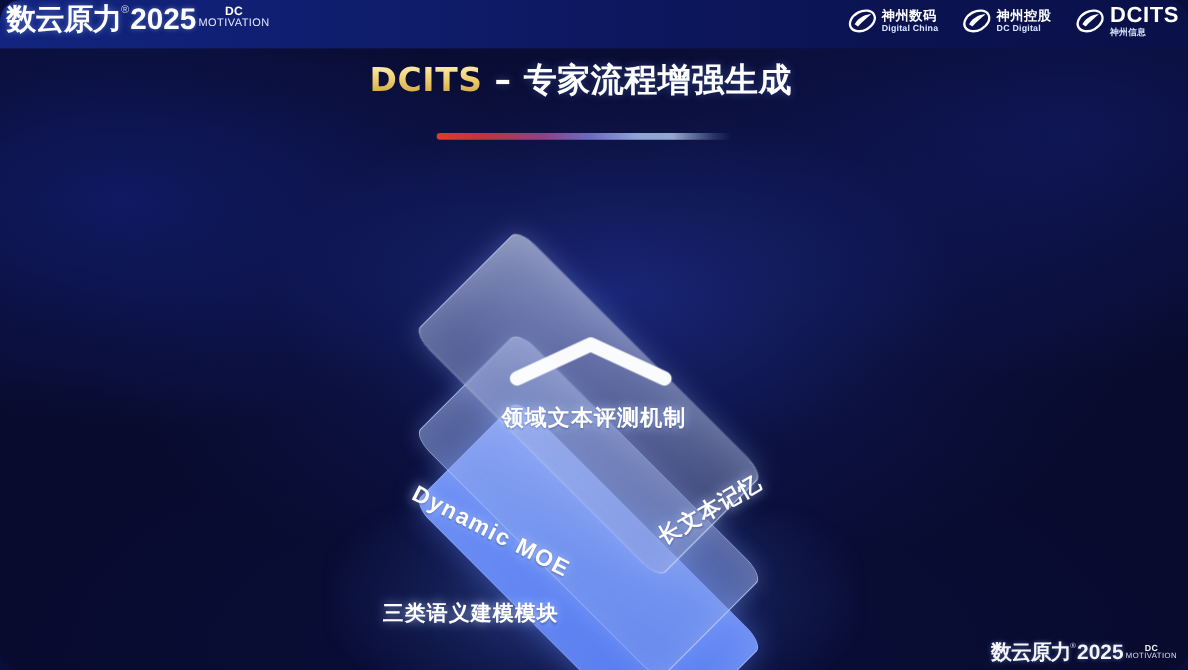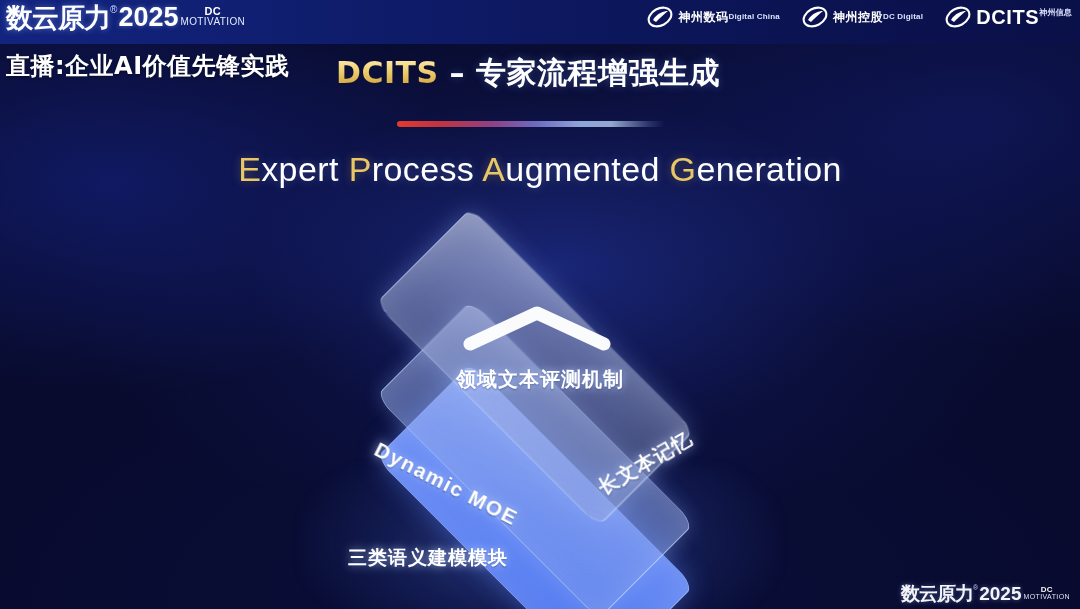--- a/index.html
+++ b/index.html
@@ -9,20 +9,21 @@
     background:#080d3a;
   }
   #stage{
     position:relative;width:1080px;height:609px;overflow:hidden;
     background:
       radial-gradient(ellipse 700px 380px at 52% 44%, rgba(40,60,180,.55) 0%, rgba(20,30,110,.22) 45%, rgba(8,12,55,0) 72%),
       radial-gradient(ellipse 520px 300px at 10% 30%, rgba(24,40,150,.50) 0%, rgba(10,16,70,0) 70%),
       radial-gradient(ellipse 560px 320px at 90% 20%, rgba(22,34,130,.45) 0%, rgba(10,16,70,0) 70%),
       radial-gradient(ellipse 900px 420px at 50% 100%, rgba(10,14,58,.95) 0%, rgba(8,11,45,1) 70%),
       linear-gradient(180deg,#0d1a74 0%,#0b1566 18%,#0a1152 42%,#090e42 68%,#070b33 100%);
+    border-radius: 19px;
   }
   
   #header-band{
     position:absolute;left:0;top:0;width:1080px;height:44px;
     background:linear-gradient(90deg,#12247f 0%,#101f72 22%,#0d1860 50%,#0b1352 74%,#0a1048 100%);
   }
   #brand-logo{
     position:absolute;left:6px;top:4px;display:flex;align-items:flex-start;
   }
   .brand-cn{
@@ -49,21 +50,21 @@
   }
   
   #partner-logos{
     position:absolute;right:8px;top:4px;display:flex;gap:22px;align-items:center;
   }
   .plogo{display:flex;align-items:center;gap:5px;}
   .plogo-mark{
     width:26px;height:26px;position:relative;flex:0 0 26px;
   }
   .plogo-mark svg{display:block;}
-  .plogo-txt{display:flex;flex-direction:row;line-height:1;}
+  .plogo-txt{display:flex;flex-direction:column;line-height:1;}
   .plogo-cn{
     font-size:12px;font-weight:700;color:#ffffff;letter-spacing:.5px;
     font-family:"DejaVu Sans","Liberation Sans",sans-serif;
   }
   .plogo-en{font-size:8px;font-weight:700;color:#dbe4ff;letter-spacing:.2px;margin-top:2px;}
   .plogo-cn.big-en{font-size:20px;letter-spacing:.6px;font-family:"Liberation Sans",sans-serif;}
   
   #epag-heading{
     position:absolute;left:336px;top:53px;white-space:nowrap;
     font-size:30px;font-weight:700;letter-spacing:.5px;
@@ -164,21 +165,20 @@
   <div id="brand-logo">
     <span class="brand-cn">数云原力</span>
     <span class="brand-reg">®</span>
     <span class="brand-year">2025</span>
     <span class="brand-dc">
       <span class="dc">DC</span>
       <span class="mot">MOTIVATION</span>
     </span>
   </div>
 
-  <div id="live-title">直播:企业AI价值先锋实践</div>
 
   <div id="partner-logos">
 
     <div class="plogo">
       <span class="plogo-mark">
         <svg width="26" height="26" viewBox="0 0 26 26">
           <ellipse cx="13" cy="13" rx="12" ry="8.5" transform="rotate(-28 13 13)" fill="none" stroke="#ffffff" stroke-width="2.1"></ellipse>
           <path d="M6 16 C10 9, 17 7, 21 7 C17 10, 13 14, 9 18 Z" fill="#ffffff"></path>
         </svg>
       </span>
@@ -215,23 +215,20 @@
     </div>
 
   </div>
 
   <div id="epag-heading">
     <span class="gold">DCITS</span><span class="wht"> – </span><span class="wht">专家流程增强生成</span>
   </div>
 
   <div id="accent-bar"></div>
 
-  <div id="epag-subtitle">
-    <span class="cap">E</span><span class="rest">xpert </span><span class="cap">P</span><span class="rest">rocess </span><span class="cap">A</span><span class="rest">ugmented </span><span class="cap">G</span><span class="rest">eneration</span>
-  </div>
 
   <div id="stack">
 
     <div id="glow-bottom"></div>
 
     <div class="plate-wrap">
       <div class="plate" id="plate-bottom"></div>
     </div>
 
     <div class="plate-wrap">

